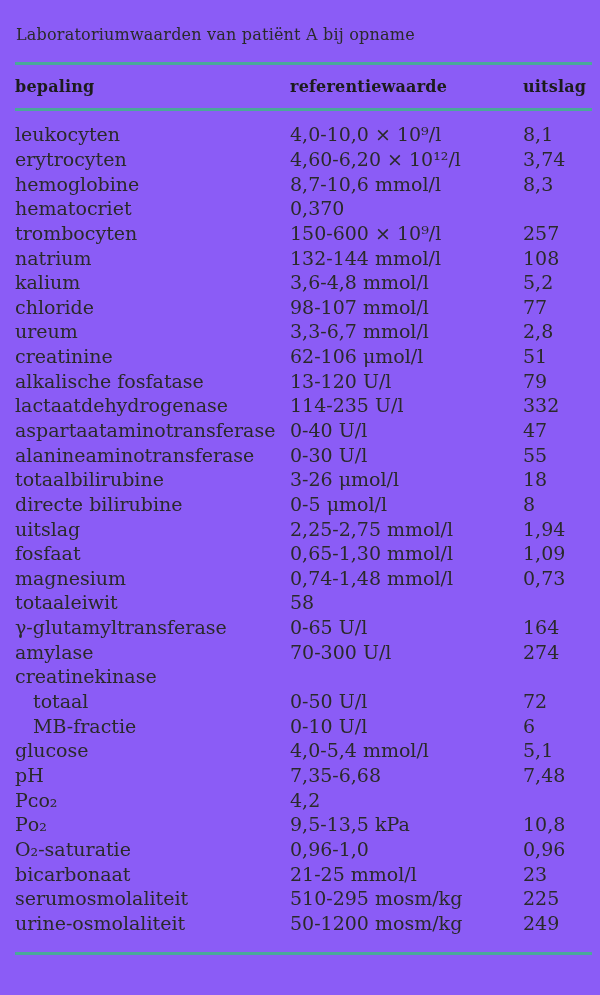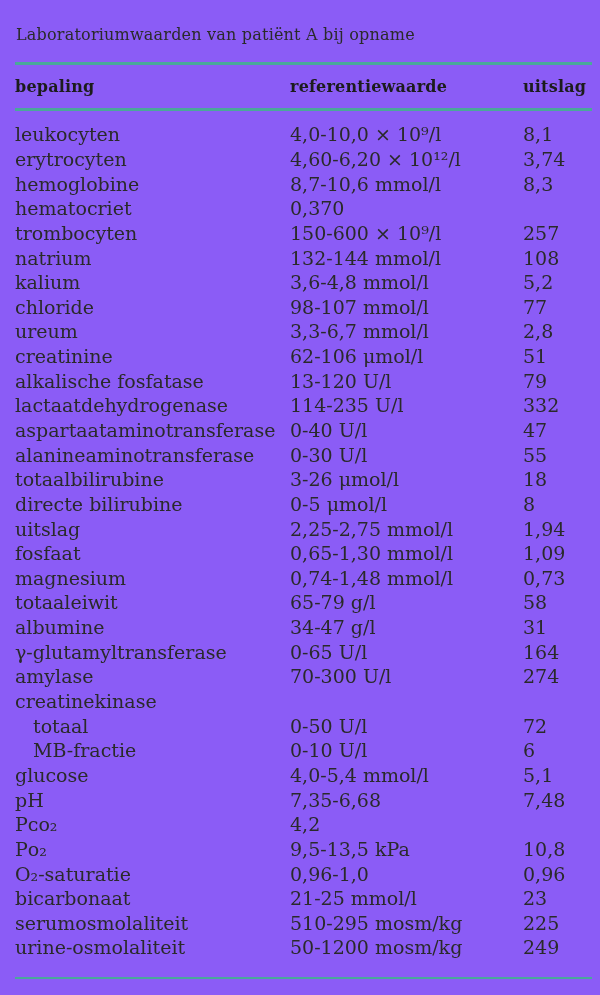--- a/index.html
+++ b/index.html
@@ -162,27 +162,21 @@
           <div class="cell c2">0,65-1,30 mmol/l</div>
           <div class="cell c3">1,09</div>
         </div>
         <div class="row body">
           <div class="cell c1">magnesium</div>
           <div class="cell c2">0,74-1,48 mmol/l</div>
           <div class="cell c3">0,73</div>
         </div>
         <div class="row body">
           <div class="cell c1">totaaleiwit</div>
-          <div class="cell c2">65-79 g/l</div>
           <div class="cell c3">58</div>
-        </div>
-        <div class="row body">
-          <div class="cell c1">albumine</div>
-          <div class="cell c2">34-47 g/l</div>
-          <div class="cell c3">31</div>
         </div>
         <div class="row body">
           <div class="cell c1">γ-glutamyltransferase</div>
           <div class="cell c2">0-65 U/l</div>
           <div class="cell c3">164</div>
         </div>
         <div class="row body">
           <div class="cell c1">amylase</div>
           <div class="cell c2">70-300 U/l</div>
           <div class="cell c3">274</div>

